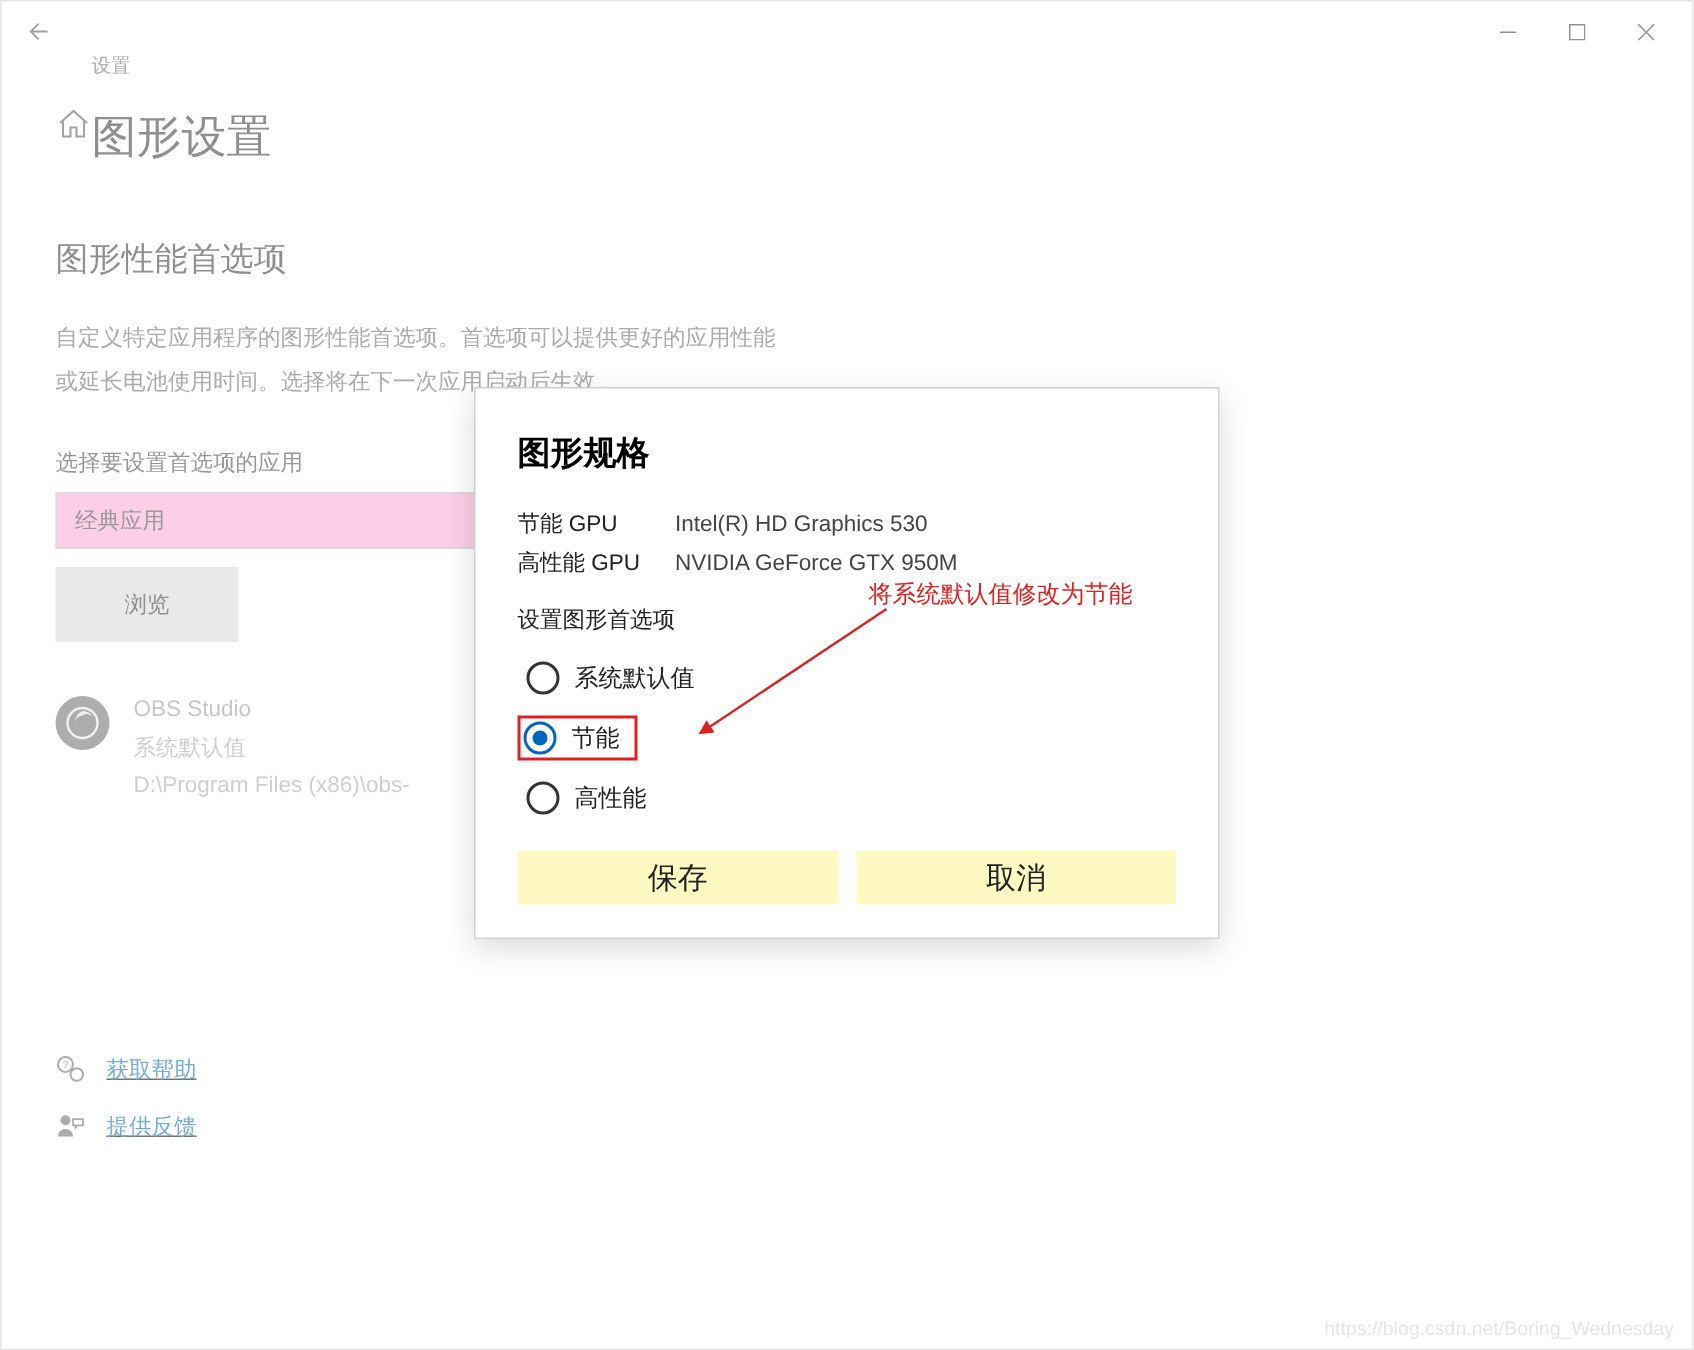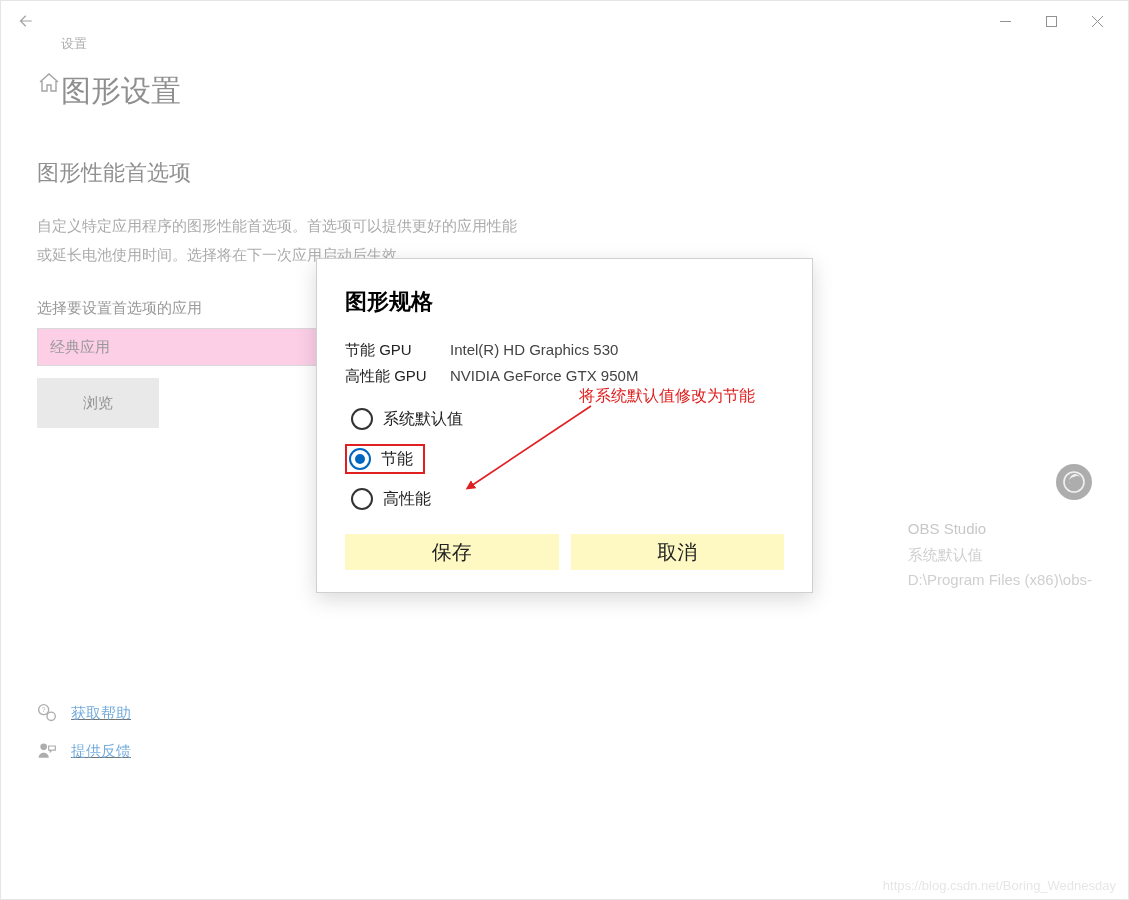--- a/index.html
+++ b/index.html
@@ -86,23 +86,22 @@
     .browse-btn {
       width: 122px; height: 50px;
       background: #d8d8d8;
       border: none;
       font-size: 15px; color: #333;
       cursor: pointer;
       margin-bottom: 22px;
     }
 
     .app-row {
-      display: flex; align-items: flex-end; gap: 16px;
+      display: flex; align-items: flex-start; gap: 16px;
       padding: 10px 0;
-      flex-direction: column;
     }
     .app-icon {
       width: 36px; height: 36px;
       border-radius: 50%;
       background: #6a6a6a;
       display: flex; align-items: center; justify-content: center;
       margin-top: 4px;
     }
     .obs-glyph { width: 24px; height: 24px; stroke: #e6e6e6; fill: none; stroke-width: 1.6; }
     .app-info { font-size: 15px; color: #a8a8a8; line-height: 1.7; }
@@ -286,20 +285,21 @@
     <div class="gpu-row">
       <div class="gpu-label">节能 GPU</div>
       <div class="gpu-val">Intel(R) HD Graphics 530</div>
     </div>
     <div class="gpu-row">
       <div class="gpu-label">高性能 GPU</div>
       <div class="gpu-val">NVIDIA GeForce GTX 950M</div>
     </div>
   </div>
 
+  <div class="modal-sub">设置图形首选项</div>
 
   <div class="radio-col">
     <label class="radio-item">
       <span class="radio-circle"></span>
       <span>系统默认值</span>
     </label>
     <label class="radio-item radio-selected radio-highlight">
       <span class="radio-circle">
           <span class="radio-dot"></span>
         </span>

